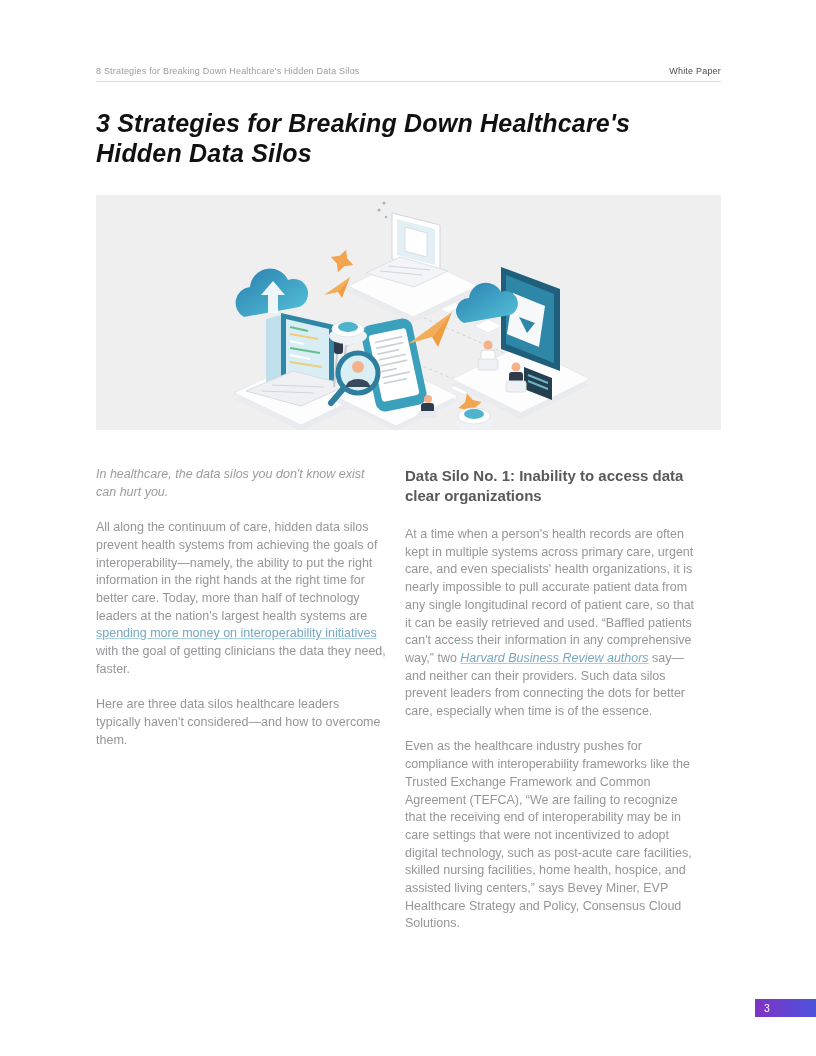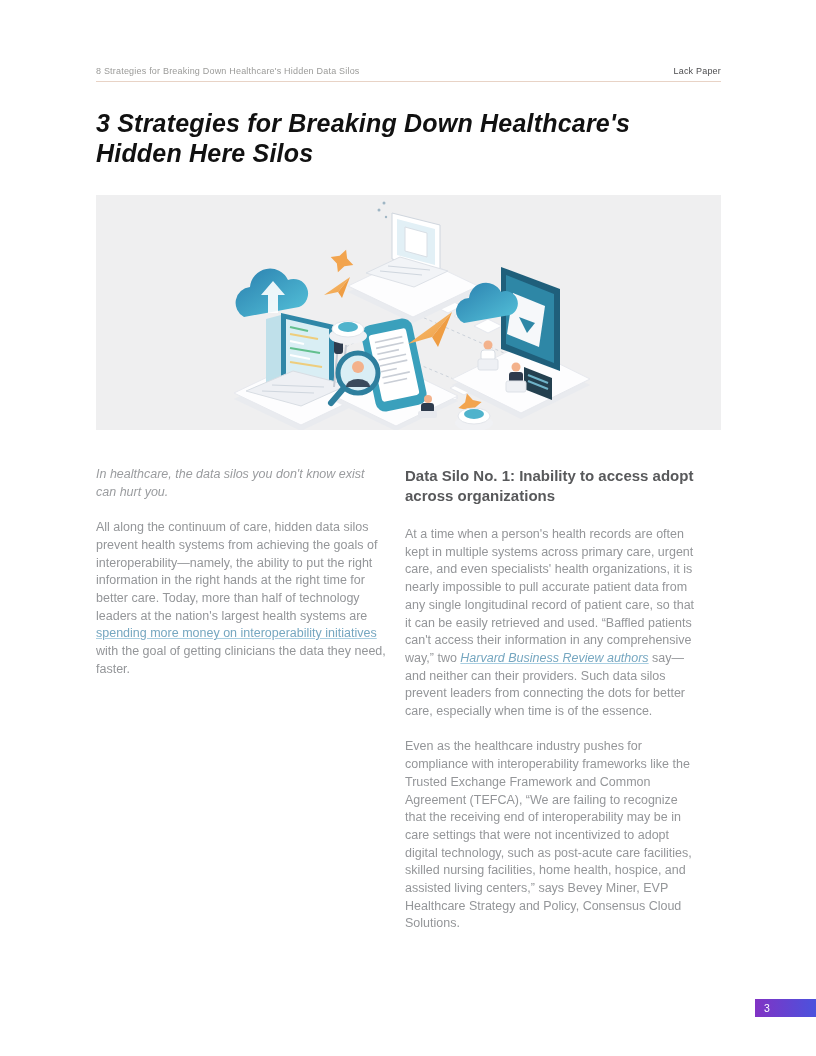--- a/index.html
+++ b/index.html
@@ -51,27 +51,27 @@
   }
 </style>
 </head>
 <body>
 
 <div class="page">
   <div class="content">
 
     <div class="hdr">
       <span class="doc-title">8 Strategies for Breaking Down Healthcare's Hidden Data Silos</span>
-      <span class="doc-type">Lack Paper</span>
+      <span class="doc-type">White Paper</span>
     </div>
     <div class="hdr-rule"></div>
 
     <div class="title">
       <div>3 Strategies for Breaking Down Healthcare's</div>
-      <div>Hidden Here Silos</div>
+      <div>Hidden Data Silos</div>
     </div>
 
     <div class="hero">
       <svg width="625" height="235" viewBox="0 0 625 235">
         <defs>
           <linearGradient id="cg" x1="0" y1="0" x2="1" y2="1">
             <stop offset="0" stop-color="#2a7fae"></stop>
               <stop offset="1" stop-color="#55c3da"></stop>
           </linearGradient>
           <linearGradient id="og" x1="0" y1="0" x2="1" y2="1">
@@ -233,23 +233,24 @@
           <ellipse cx="378" cy="221" rx="16" ry="8" fill="#ffffff" stroke="#e2e5ea"></ellipse>
           <ellipse cx="378" cy="219" rx="10" ry="5" fill="#4fb3cc"></ellipse>
         </g>
       </svg>
     </div>
 
     <div class="cols">
       <div class="col">
         <p class="intro">In healthcare, the data silos you don't know exist can hurt you.</p>
         <p><span>All along the continuum of care, hidden data silos prevent health systems from achieving the goals of interoperability—namely, the ability to put the right information in the right hands at the right time for better care. Today, more than half of technology leaders at the nation's largest health systems are </span><a class="link" href="#">spending more money on interoperability initiatives</a><span> with the goal of getting clinicians the data they need, faster.</span></p>
+        <p>Here are three data silos healthcare leaders typically haven't considered—and how to overcome them.</p>
       </div>
       <div class="col">
-        <h2 class="h2">Data Silo No. 1: Inability to access adopt across organizations</h2>
+        <h2 class="h2">Data Silo No. 1: Inability to access data clear organizations</h2>
         <p><span>At a time when a person's health records are often kept in multiple systems across primary care, urgent care, and even specialists' health organizations, it is nearly impossible to pull accurate patient data from any single longitudinal record of patient care, so that it can be easily retrieved and used. “Baffled patients can't access their information in any comprehensive way,” two </span><a class="link it" href="#">Harvard Business Review authors</a><span> say—and neither can their providers. Such data silos prevent leaders from connecting the dots for better care, especially when time is of the essence.</span></p>
         <p>Even as the healthcare industry pushes for compliance with interoperability frameworks like the Trusted Exchange Framework and Common Agreement (TEFCA), “We are failing to recognize that the receiving end of interoperability may be in care settings that were not incentivized to adopt digital technology, such as post-acute care facilities, skilled nursing facilities, home health, hospice, and assisted living centers,” says Bevey Miner, EVP Healthcare Strategy and Policy, Consensus Cloud Solutions.</p>
       </div>
     </div>
 
   </div>
 
   <div class="page-badge">
     <span>3</span>
   </div>

